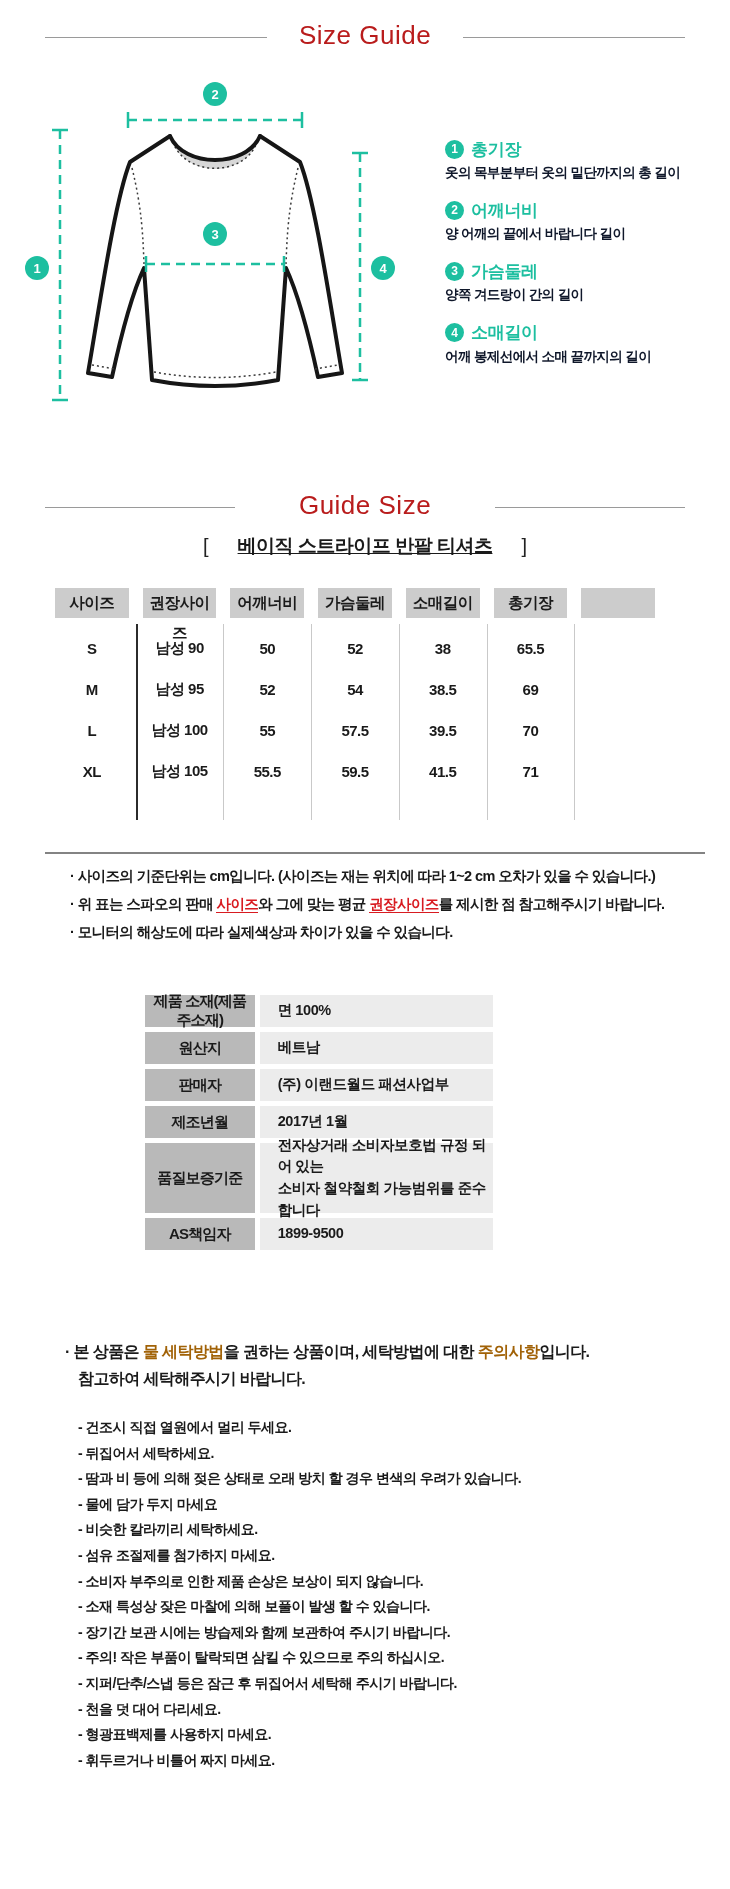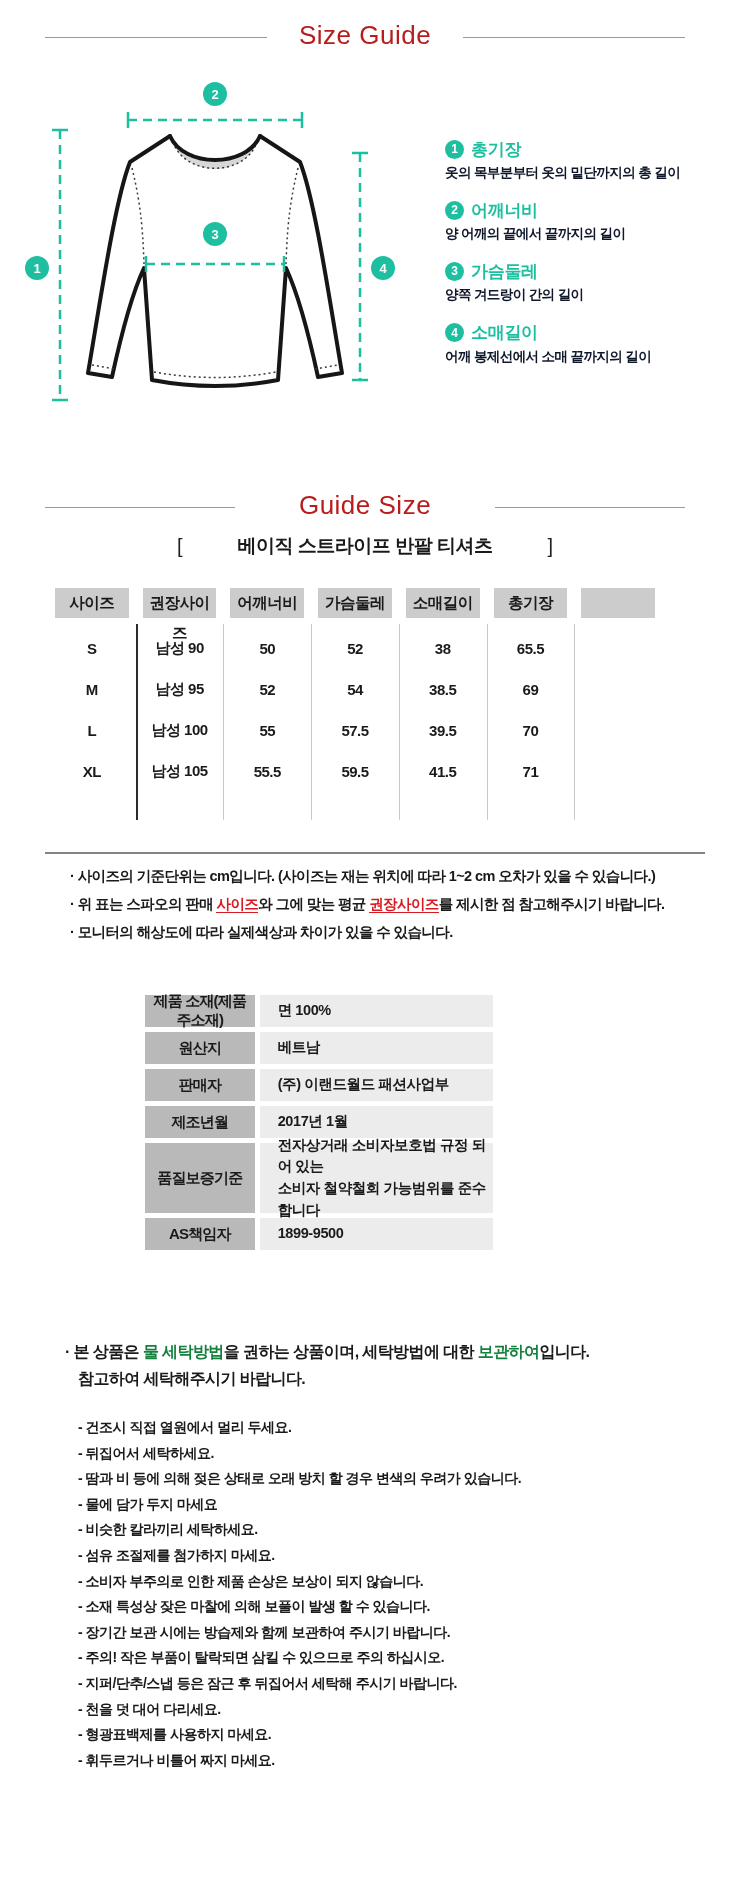--- a/index.html
+++ b/index.html
@@ -15,38 +15,38 @@
   .ann-block{margin-bottom:17px;width:285px;}
   .ann-head{display:flex;align-items:center;gap:7px;height:22px;}
   .badge{width:19px;height:19px;border-radius:50%;background:#1dbfa0;color:#fff;font-size:12px;
          font-weight:bold;display:flex;align-items:center;justify-content:center;flex:0 0 19px;}
   .ann-label{color:#1dbfa0;font-size:17px;font-weight:bold;letter-spacing:-.3px;}
   .ann-desc{margin-top:4px;font-size:13.5px;font-weight:bold;letter-spacing:-.6px;color:#0f172a;line-height:1.35;}
 
   
   .bracket-row{display:flex;justify-content:center;align-items:center;width:730px;}
   .bracket{font-size:20px;font-weight:400;color:#222;}
-  .bracket-name{font-size:19px;font-weight:bold;letter-spacing:-.5px;margin:0 55px;}
+  .bracket-name{font-size:19px;font-weight:bold;letter-spacing:-.5px;margin:0 29px;text-decoration:underline;}
 
   
   .size-table{width:600px;}
   .size-head{display:grid;grid-template-columns:repeat(7,1fr);column-gap:14px;}
   .size-head-cell{background:#cccccc;height:30px;line-height:30px;text-align:center;
                   font-size:15.5px;font-weight:bold;letter-spacing:-.5px;}
   .size-body{margin-top:10px;position:relative;}
   .size-row{display:grid;grid-template-columns:repeat(7,1fr);column-gap:14px;height:41px;}
   .size-cell{display:flex;align-items:center;justify-content:center;font-size:15px;
              font-weight:600;letter-spacing:-.5px;}
   .col-div{position:absolute;top:-4px;height:196px;background:#c9c9c9;width:1px;}
   .col-div.dark{width:2px;background:#2b2b2b;}
 
   
   .note-line{font-size:14.5px;font-weight:bold;letter-spacing:-.6px;line-height:28px;white-space:nowrap;}
   .red-u{color:#d81b21;border-bottom:1.5px solid #d81b21;}
-  .red{color:#15803d;}
+  .red{color:#a16207;}
 
   
   .info-table{width:348px;padding-left:45px;}
   .info-row{display:flex;margin-bottom:5px;}
   .info-label{width:140px;background:#b9b9b9;display:flex;align-items:center;justify-content:center;
               font-size:15px;font-weight:bold;letter-spacing:-.8px;text-align:center;}
   .info-value{width:275px;margin-left:5px;background:#ececec;display:flex;flex-direction:column;
               justify-content:center;padding-left:18px;font-size:14.5px;font-weight:600;
               letter-spacing:-.4px;line-height:1.5;}
   .h1x{height:32px;} .h2x{height:70px;}
@@ -126,21 +126,21 @@
           <span class="badge">1</span>
           <span class="ann-label">총기장</span>
         </div>
         <div class="ann-desc">옷의 목부분부터 옷의 밑단까지의 총 길이</div>
       </div>
       <div class="ann-block">
         <div class="ann-head">
           <span class="badge">2</span>
           <span class="ann-label">어깨너비</span>
         </div>
-        <div class="ann-desc">양 어깨의 끝에서 끝까지의 길이</div>
+        <div class="ann-desc">양 어깨의 끝에서 바랍니다 길이</div>
       </div>
       <div class="ann-block">
         <div class="ann-head">
           <span class="badge">3</span>
           <span class="ann-label">가슴둘레</span>
         </div>
         <div class="ann-desc">양쪽 겨드랑이 간의 길이</div>
       </div>
       <div class="ann-block">
         <div class="ann-head">
@@ -258,21 +258,21 @@
         </div>
       </div>
       <div class="info-row">
         <div class="info-label h1x">AS책임자</div>
         <div class="info-value h1x">
           <div>1899-9500</div>
         </div>
       </div>
     </div>
 
-  <div class="abs care-head" style="top:1338px;left:65px;"><span>· 본 상품은 </span><span class="red">물 세탁방법</span><span>을 권하는 상품이며, 세탁방법에 대한 </span><span class="red">보관하여</span><span>입니다.</span></div>
+  <div class="abs care-head" style="top:1338px;left:65px;"><span>· 본 상품은 </span><span class="red">물 세탁방법</span><span>을 권하는 상품이며, 세탁방법에 대한 </span><span class="red">주의사항</span><span>입니다.</span></div>
   <div class="abs care-head" style="top:1365px;left:78px;">참고하여 세탁해주시기 바랍니다.</div>
   <div class="abs" style="top:1415px;left:78px;width:640px;">
       <div class="care-item">- 건조시 직접 열원에서 멀리 두세요.</div>
       <div class="care-item">- 뒤집어서 세탁하세요.</div>
       <div class="care-item">- 땀과 비 등에 의해 젖은 상태로 오래 방치 할 경우 변색의 우려가 있습니다.</div>
       <div class="care-item">- 물에 담가 두지 마세요</div>
       <div class="care-item">- 비슷한 칼라끼리 세탁하세요.</div>
       <div class="care-item">- 섬유 조절제를 첨가하지 마세요.</div>
       <div class="care-item">- 소비자 부주의로 인한 제품 손상은 보상이 되지 않습니다.</div>
       <div class="care-item">- 소재 특성상 잦은 마찰에 의해 보풀이 발생 할 수 있습니다.</div>

